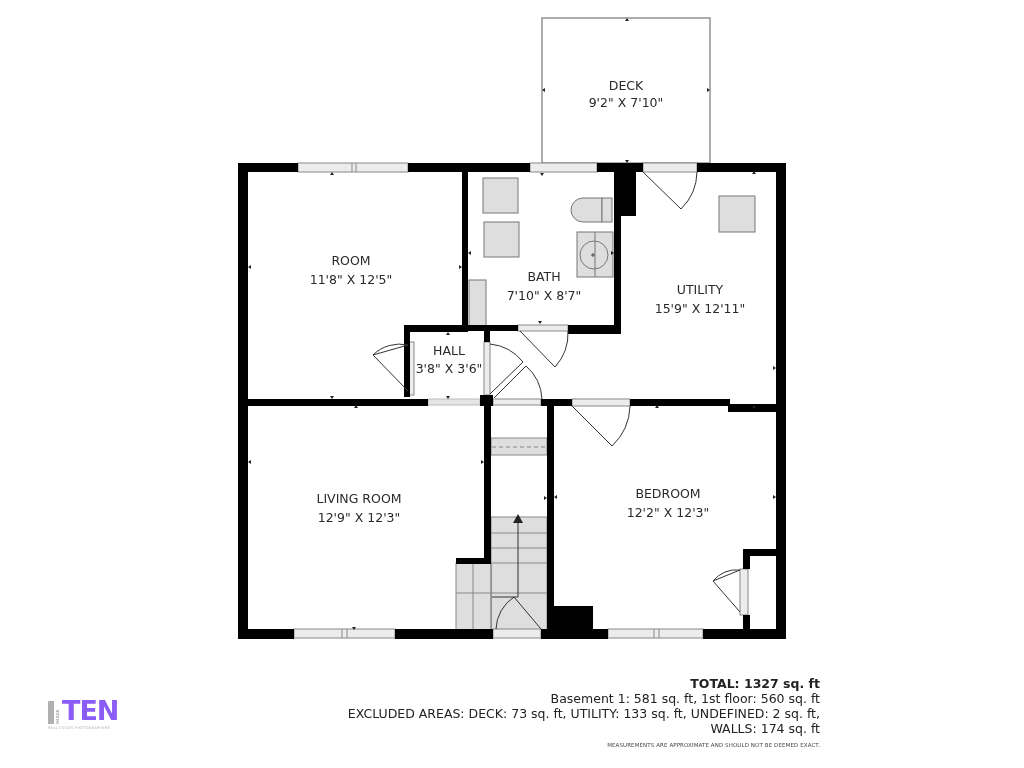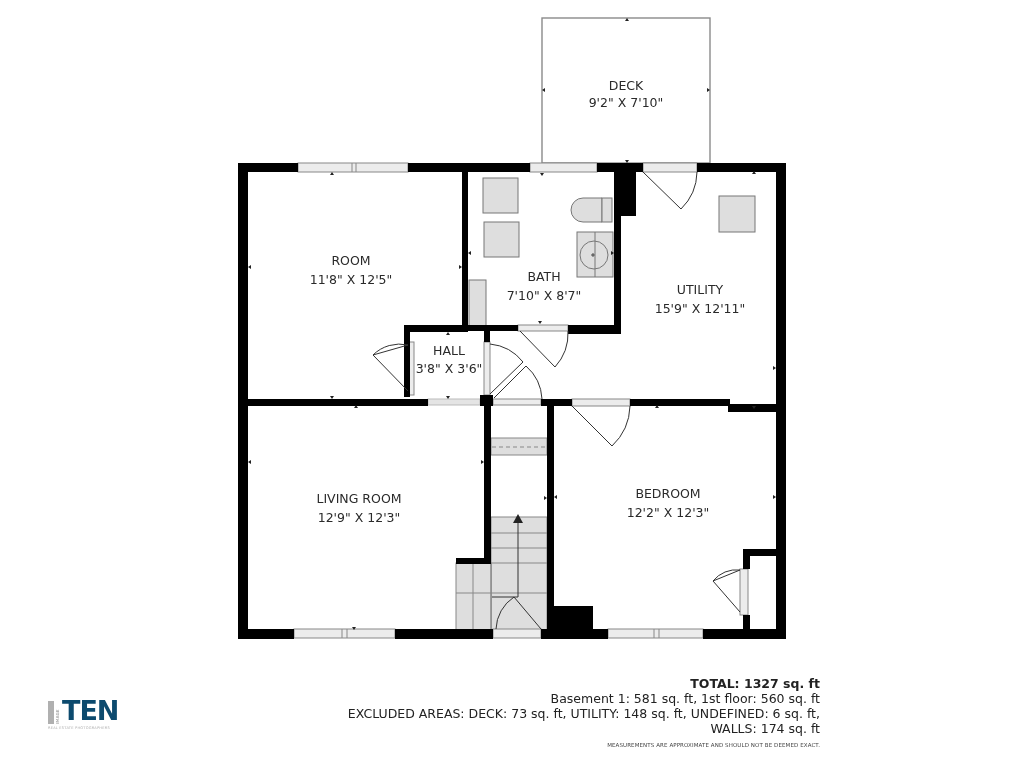--- a/index.html
+++ b/index.html
@@ -8,21 +8,21 @@
   #plan { position: absolute; left: 0; top: 0; width: 1024px; height: 768px; }
   .room-label { font-family: "DejaVu Sans", sans-serif; font-size: 12.5px; fill: #2a2a2a; text-anchor: middle; }
   .s-line { position: absolute; left: 0; width: 820px; text-align: right; font-size: 12.5px; }
   .s-total { top: 676px; font-weight: bold; }
   .s-l1 { top: 691px; }
   .s-l2 { top: 706px; }
   .s-l3 { top: 721px; }
   .s-disc { top: 742px; font-size: 5.5px; letter-spacing: 0.1px; color: #444; }
   .logo { position: absolute; left: 46px; top: 698px; width: 64px; height: 36px; color: #b5b5b5; }
   .logo .ten { position: absolute; left: 16px; top: -3px; font-family: "DejaVu Sans", sans-serif;
-               font-weight: bold; font-size: 27px; letter-spacing: -1px; color: #0c4a6e; }
+               font-weight: bold; font-size: 27px; letter-spacing: -1px; color: #8b5cf6; }
   .logo .bar { position: absolute; left: 2px; top: 3px; width: 6px; height: 23px; background: #b0b0b0; }
   .logo .mk  { position: absolute; left: 9px; top: 2px; width: 5px; height: 24px; font-size: 4px; color:#b0b0b0;
                writing-mode: vertical-rl; transform: rotate(180deg); font-weight:bold; }
   .logo .sub { position: absolute; left: 2px; top: 28px; font-size: 3.6px; color: #b0b0b0; white-space: nowrap; letter-spacing: 0.2px; }
 </style>
 </head>
 <body>
 
 <svg id="plan" viewBox="0 0 1024 768" xmlns="http://www.w3.org/2000/svg">
 
@@ -180,21 +180,21 @@
     <text class="room-label" x="359" y="503">LIVING ROOM</text>
     <text class="room-label" x="359" y="522">12'9" X 12'3"</text>
     <text class="room-label" x="668" y="498">BEDROOM</text>
     <text class="room-label" x="668" y="517">12'2" X 12'3"</text>
   </g>
 </svg>
 
 <div>
   <div class="s-line s-total">TOTAL: 1327 sq. ft</div>
   <div class="s-line s-l1">Basement 1: 581 sq. ft, 1st floor: 560 sq. ft</div>
-  <div class="s-line s-l2">EXCLUDED AREAS: DECK: 73 sq. ft, UTILITY: 148 sq. ft, UNDEFINED: 6 sq. ft,</div>
+  <div class="s-line s-l2">EXCLUDED AREAS: DECK: 73 sq. ft, UTILITY: 133 sq. ft, UNDEFINED: 2 sq. ft,</div>
   <div class="s-line s-l3">WALLS: 174 sq. ft</div>
   <div class="s-line s-disc">MEASUREMENTS ARE APPROXIMATE AND SHOULD NOT BE DEEMED EXACT.</div>
 </div>
 
 <div class="logo">
   <div class="bar"></div>
   <div class="mk">IMAGE</div>
   <div class="ten">TEN</div>
   <div class="sub">REAL ESTATE PHOTOGRAPHERS</div>
 </div>

